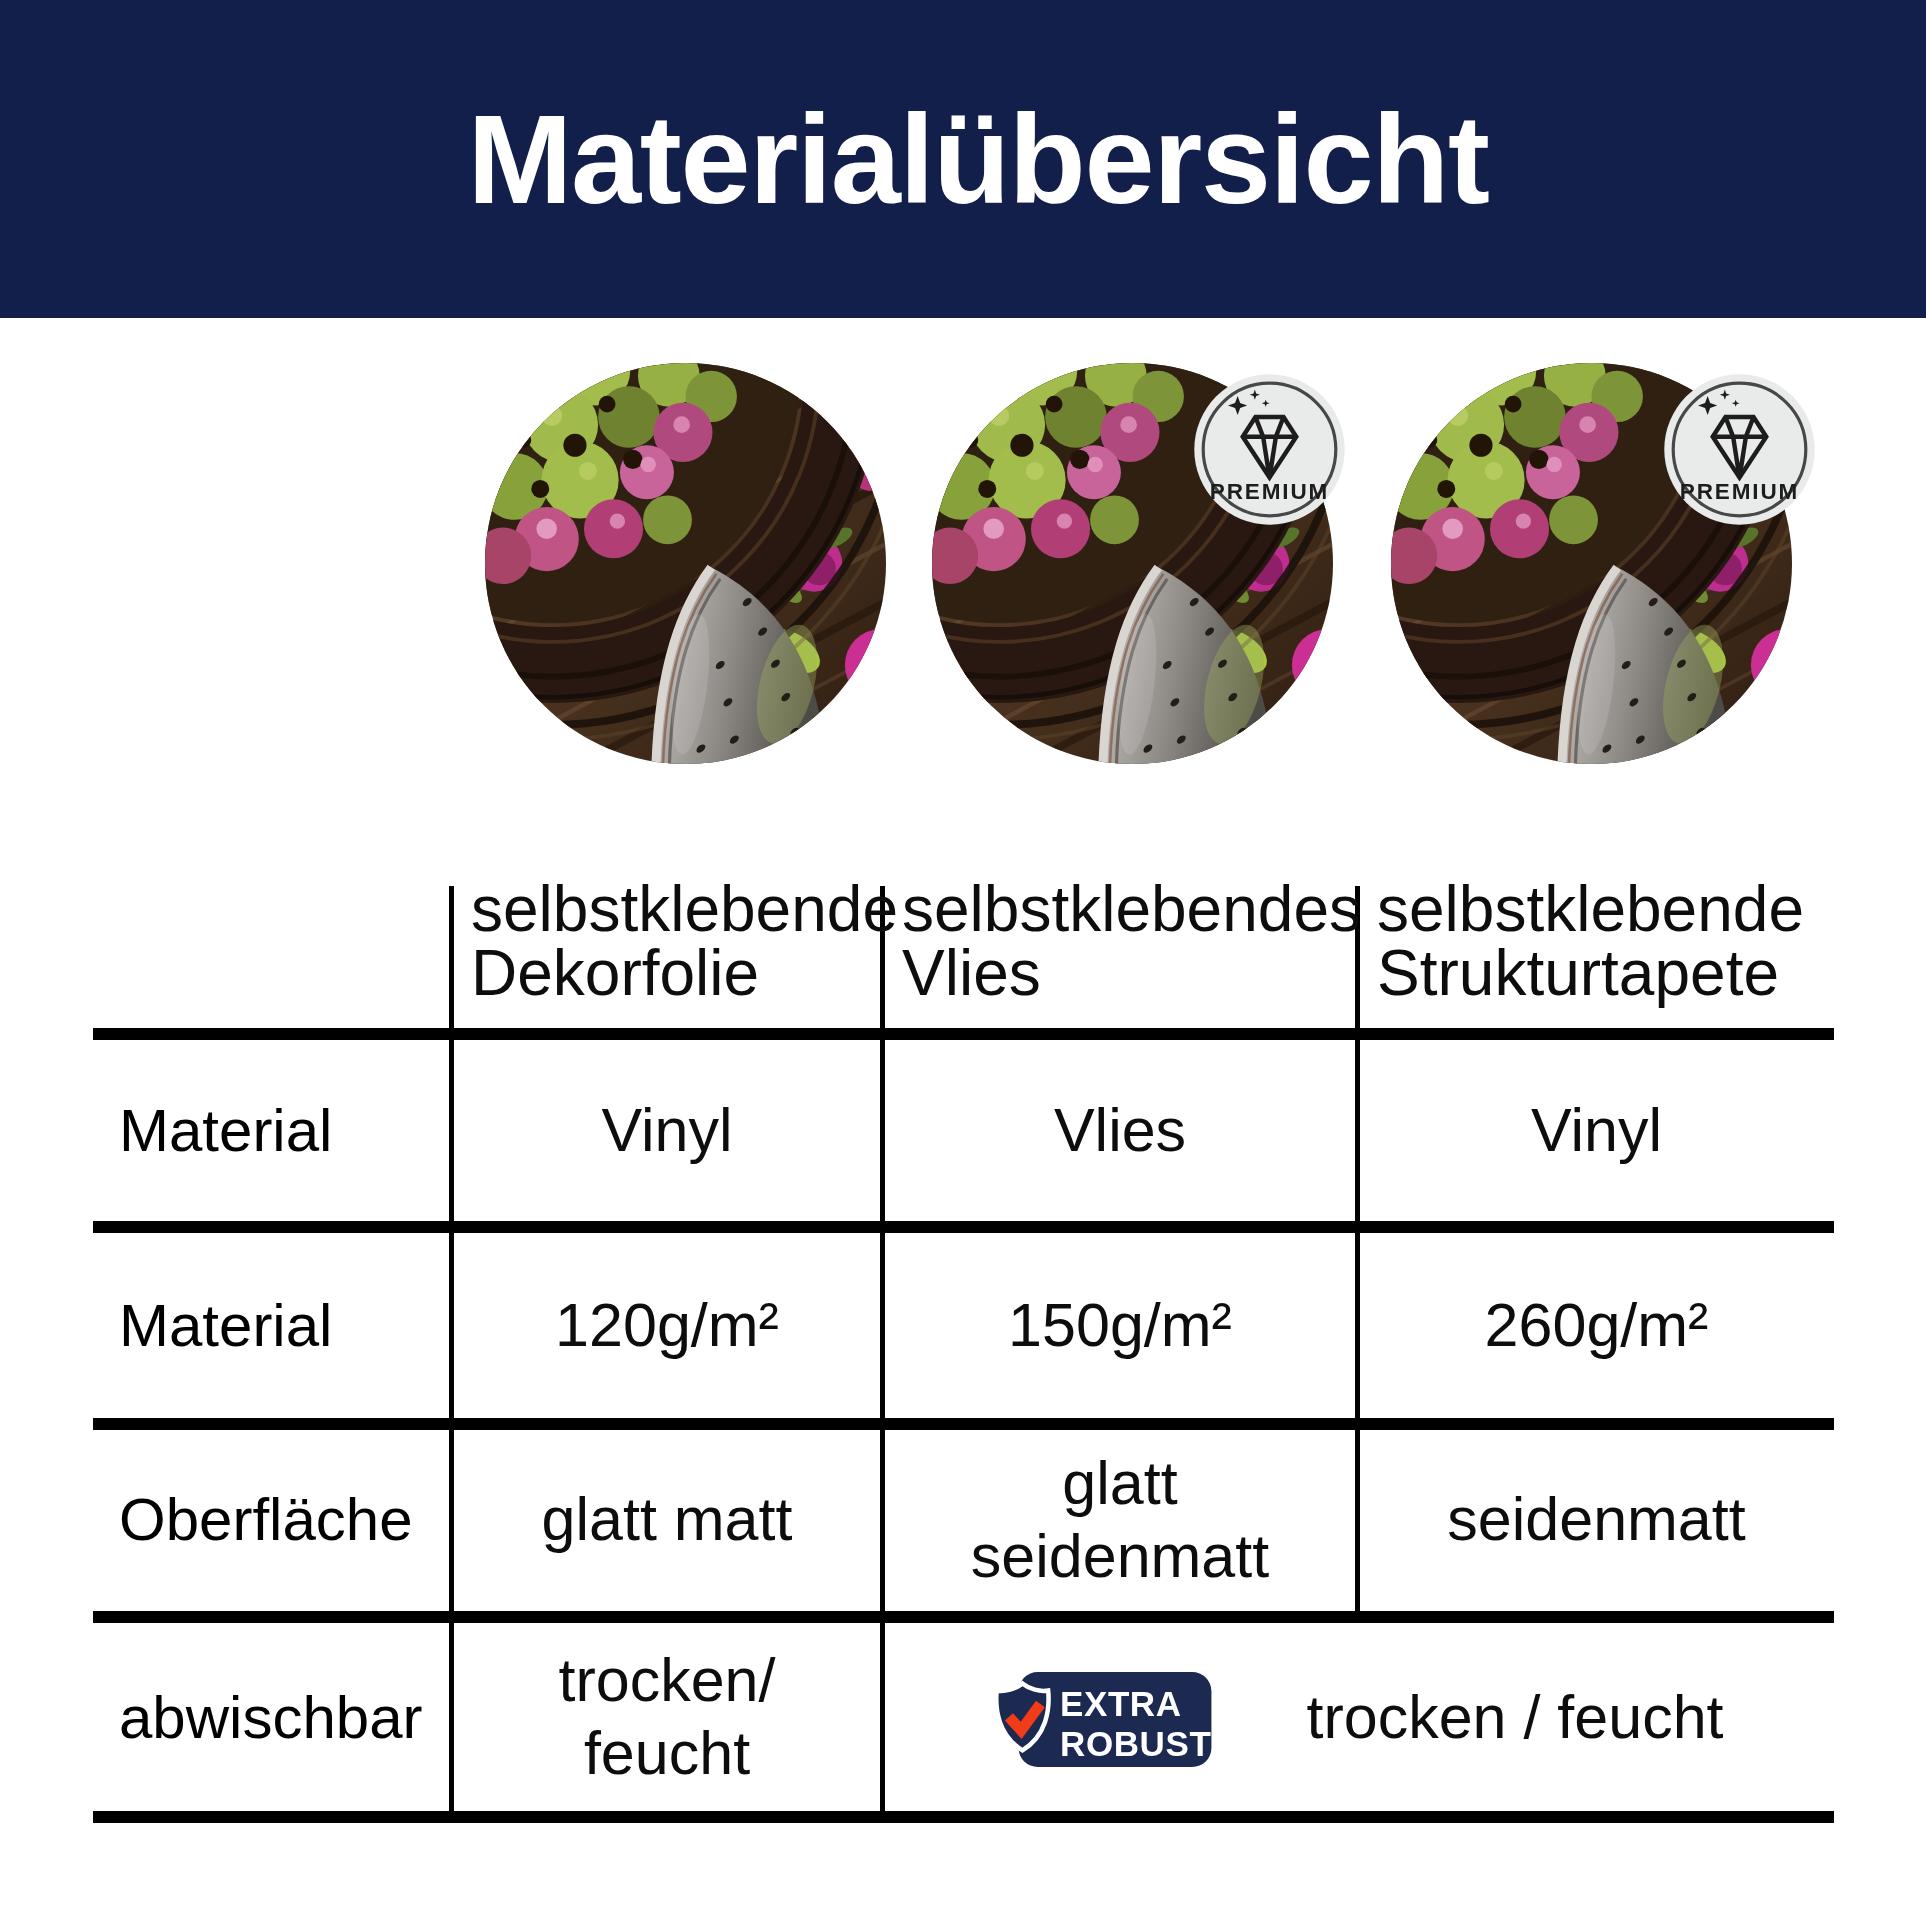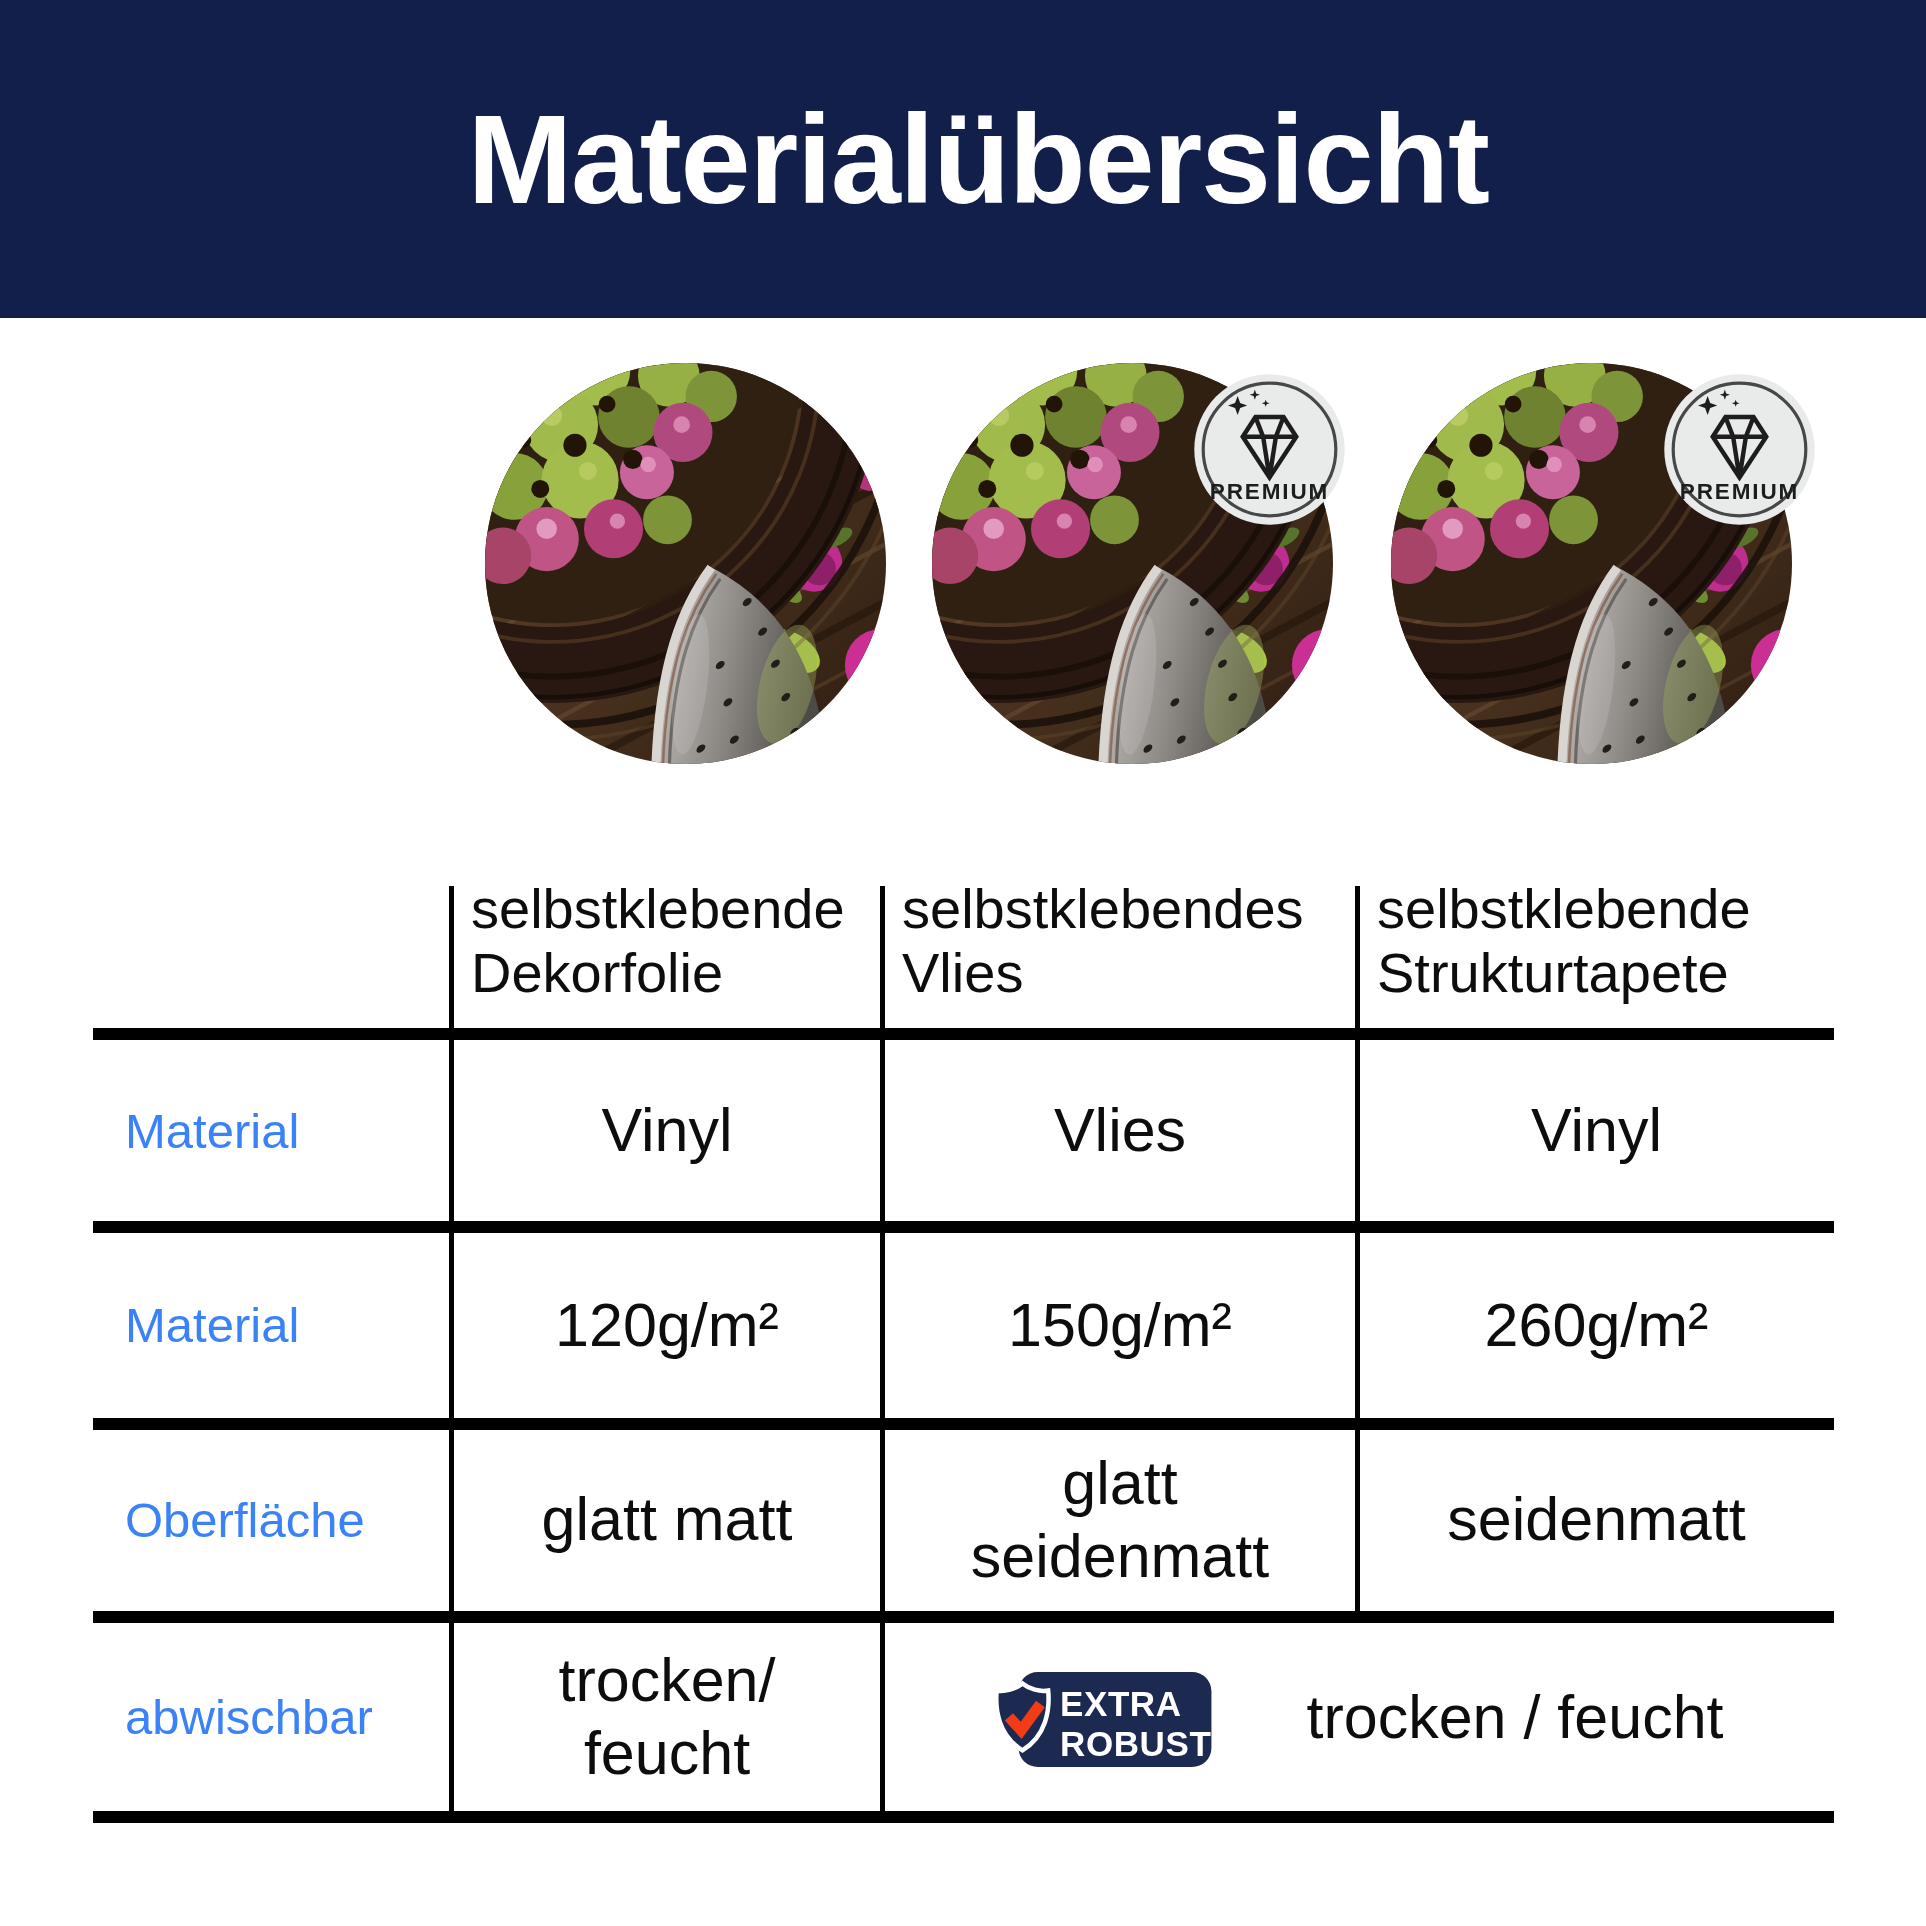--- a/index.html
+++ b/index.html
@@ -24,26 +24,26 @@
   .pb-label{position:absolute;left:0;top:106px;width:100%;text-align:center;
             font-size:22.5px;font-weight:bold;letter-spacing:1.9px;color:#1d1d1d;}
 
   
   .hline{position:absolute;left:93px;width:1741px;height:11.6px;background:#000000;}
   .h1{top:1028px}.h2{top:1221px}.h3{top:1418px}.h4{top:1611px}.h5{top:1811px}
   .vline{position:absolute;top:886px;width:5.1px;background:#000000;}
   .v1{left:449px;height:936px}.v2{left:880px;height:936px}.v3{left:1355px;height:736px}
 
   
-  .th{position:absolute;top:877px;font-size:56px;line-height:64px;color:#0d0d0d;}
+  .th{position:absolute;top:877px;font-size:64px;line-height:64px;color:#0d0d0d;}
   .th span{display:block;}
   .th1{left:471px;width:404px}.th2{left:902px;width:449px}.th3{left:1377px;width:449px}
 
-  .row-label{position:absolute;left:125px;width:321px;display:flex;align-items:center;
-             font-size:49px;color:#3b82f6;}
+  .row-label{position:absolute;left:119px;width:321px;display:flex;align-items:center;
+             font-size:60px;color:#000000;}
   .cell{position:absolute;display:flex;flex-direction:column;align-items:center;justify-content:center;
         text-align:center;font-size:61px;line-height:73px;color:#0d0d0d;}
   .rl1{top:1034px;height:193px}.rl2{top:1227px;height:196px}.rl3{top:1423px;height:193px}.rl4{top:1617px;height:200px}
   .co1{left:454px;width:426px}.co2{left:885px;width:470px}.co3{left:1360px;width:473px}
   .com{left:1239px;width:552px}
 
   
   .robust-badge{position:absolute;left:989px;top:1668px;width:225px;height:103px;}
   .robust-badge svg{position:absolute;left:0;top:0;width:100%;height:100%;}
   .rb-text{position:absolute;left:71px;top:16px;font-size:35px;line-height:40px;

